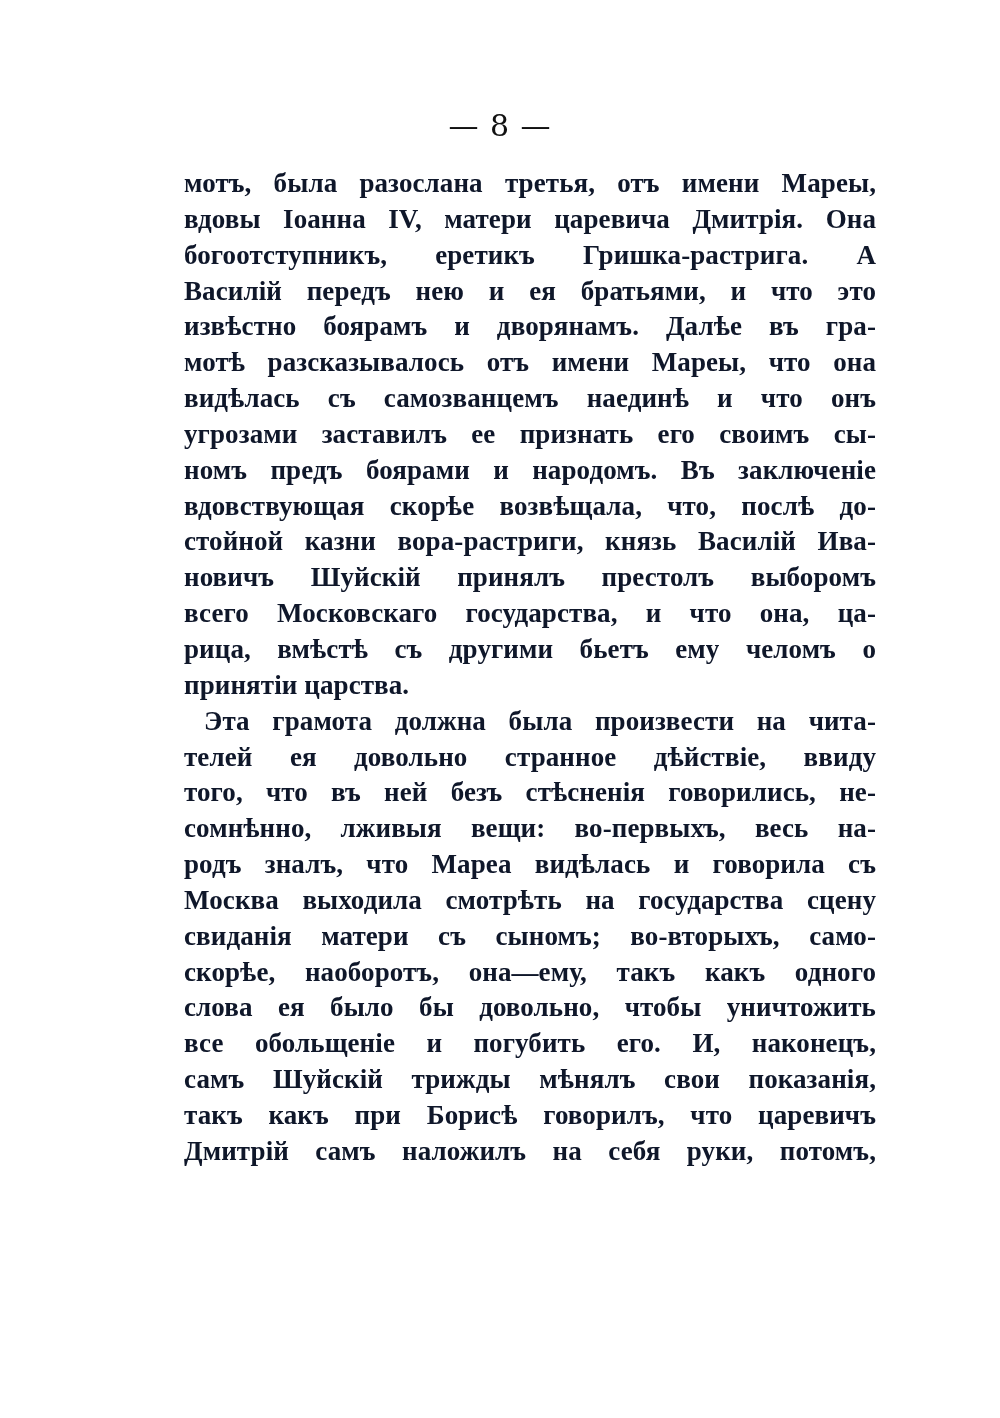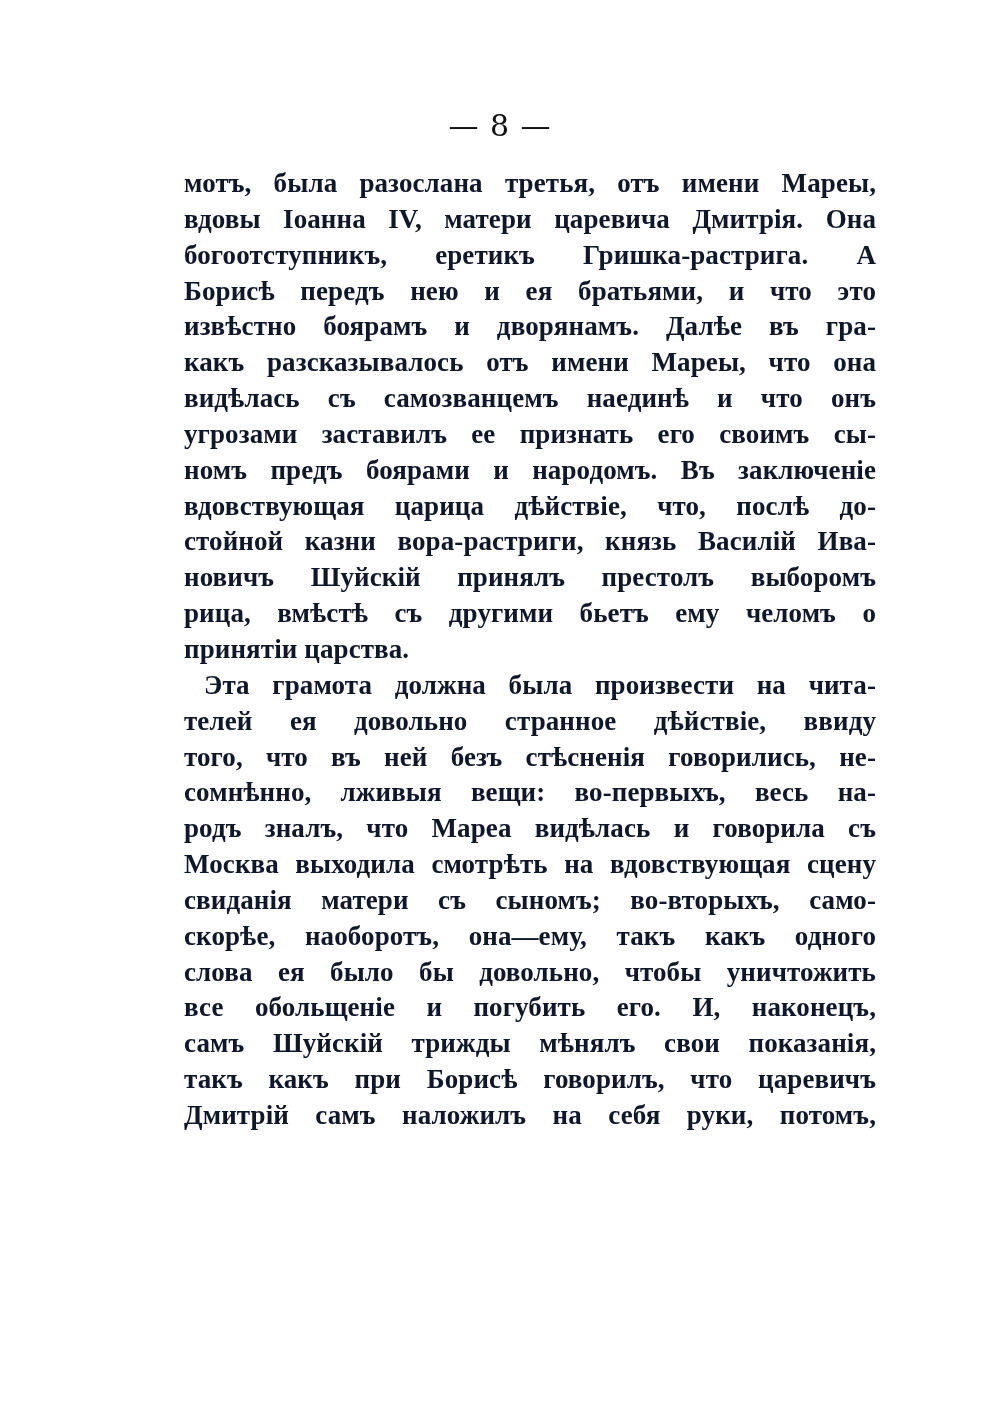--- a/index.html
+++ b/index.html
@@ -24,37 +24,38 @@
   </style>
 </head>
 <body>
 
 <div class="page">
   <div class="page-number">— 8 —</div>
   <div class="text-block" id="text-block">
       <span class="line">мотъ, была разослана третья, отъ имени Мареы,</span>
       <span class="line">вдовы Іоанна IV, матери царевича Дмитрія. Она</span>
       <span class="line">богоотступникъ, еретикъ Гришка-растрига. А</span>
-      <span class="line">Борисѣ передъ нею и ея братьями, и что это</span>
+      <span class="line">Василій передъ нею и ея братьями, и что это</span>
       <span class="line">извѣстно боярамъ и дворянамъ. Далѣе въ гра-</span>
-      <span class="line">какъ разсказывалось отъ имени Мареы, что она</span>
+      <span class="line">мотѣ разсказывалось отъ имени Мареы, что она</span>
       <span class="line">видѣлась съ самозванцемъ наединѣ и что онъ</span>
       <span class="line">угрозами заставилъ ее признать его своимъ сы-</span>
       <span class="line">номъ предъ боярами и народомъ. Въ заключеніе</span>
-      <span class="line">вдовствующая царица дѣйствіе, что, послѣ до-</span>
+      <span class="line">вдовствующая скорѣе возвѣщала, что, послѣ до-</span>
       <span class="line">стойной казни вора-растриги, князь Василій Ива-</span>
       <span class="line">новичъ Шуйскій принялъ престолъ выборомъ</span>
+      <span class="line">всего Московскаго государства, и что она, ца-</span>
       <span class="line">рица, вмѣстѣ съ другими бьетъ ему челомъ о</span>
       <span class="line last">принятіи царства.</span>
       <span class="line" style="padding-left: 20px; width: 672px;">Эта грамота должна была произвести на чита-</span>
       <span class="line">телей ея довольно странное дѣйствіе, ввиду</span>
       <span class="line">того, что въ ней безъ стѣсненія говорились, не-</span>
       <span class="line">сомнѣнно, лживыя вещи: во-первыхъ, весь на-</span>
       <span class="line">родъ зналъ, что Мареа видѣлась и говорила съ</span>
-      <span class="line">Москва выходила смотрѣть на вдовствующая сцену</span>
+      <span class="line">Москва выходила смотрѣть на государства сцену</span>
       <span class="line">свиданія матери съ сыномъ; во-вторыхъ, само-</span>
       <span class="line">скорѣе, наоборотъ, она—ему, такъ какъ одного</span>
       <span class="line">слова ея было бы довольно, чтобы уничтожить</span>
       <span class="line">все обольщеніе и погубить его. И, наконецъ,</span>
       <span class="line">самъ Шуйскій трижды мѣнялъ свои показанія,</span>
       <span class="line">такъ какъ при Борисѣ говорилъ, что царевичъ</span>
       <span class="line">Дмитрій самъ наложилъ на себя руки, потомъ,</span>
     </div>
 </div>
 

